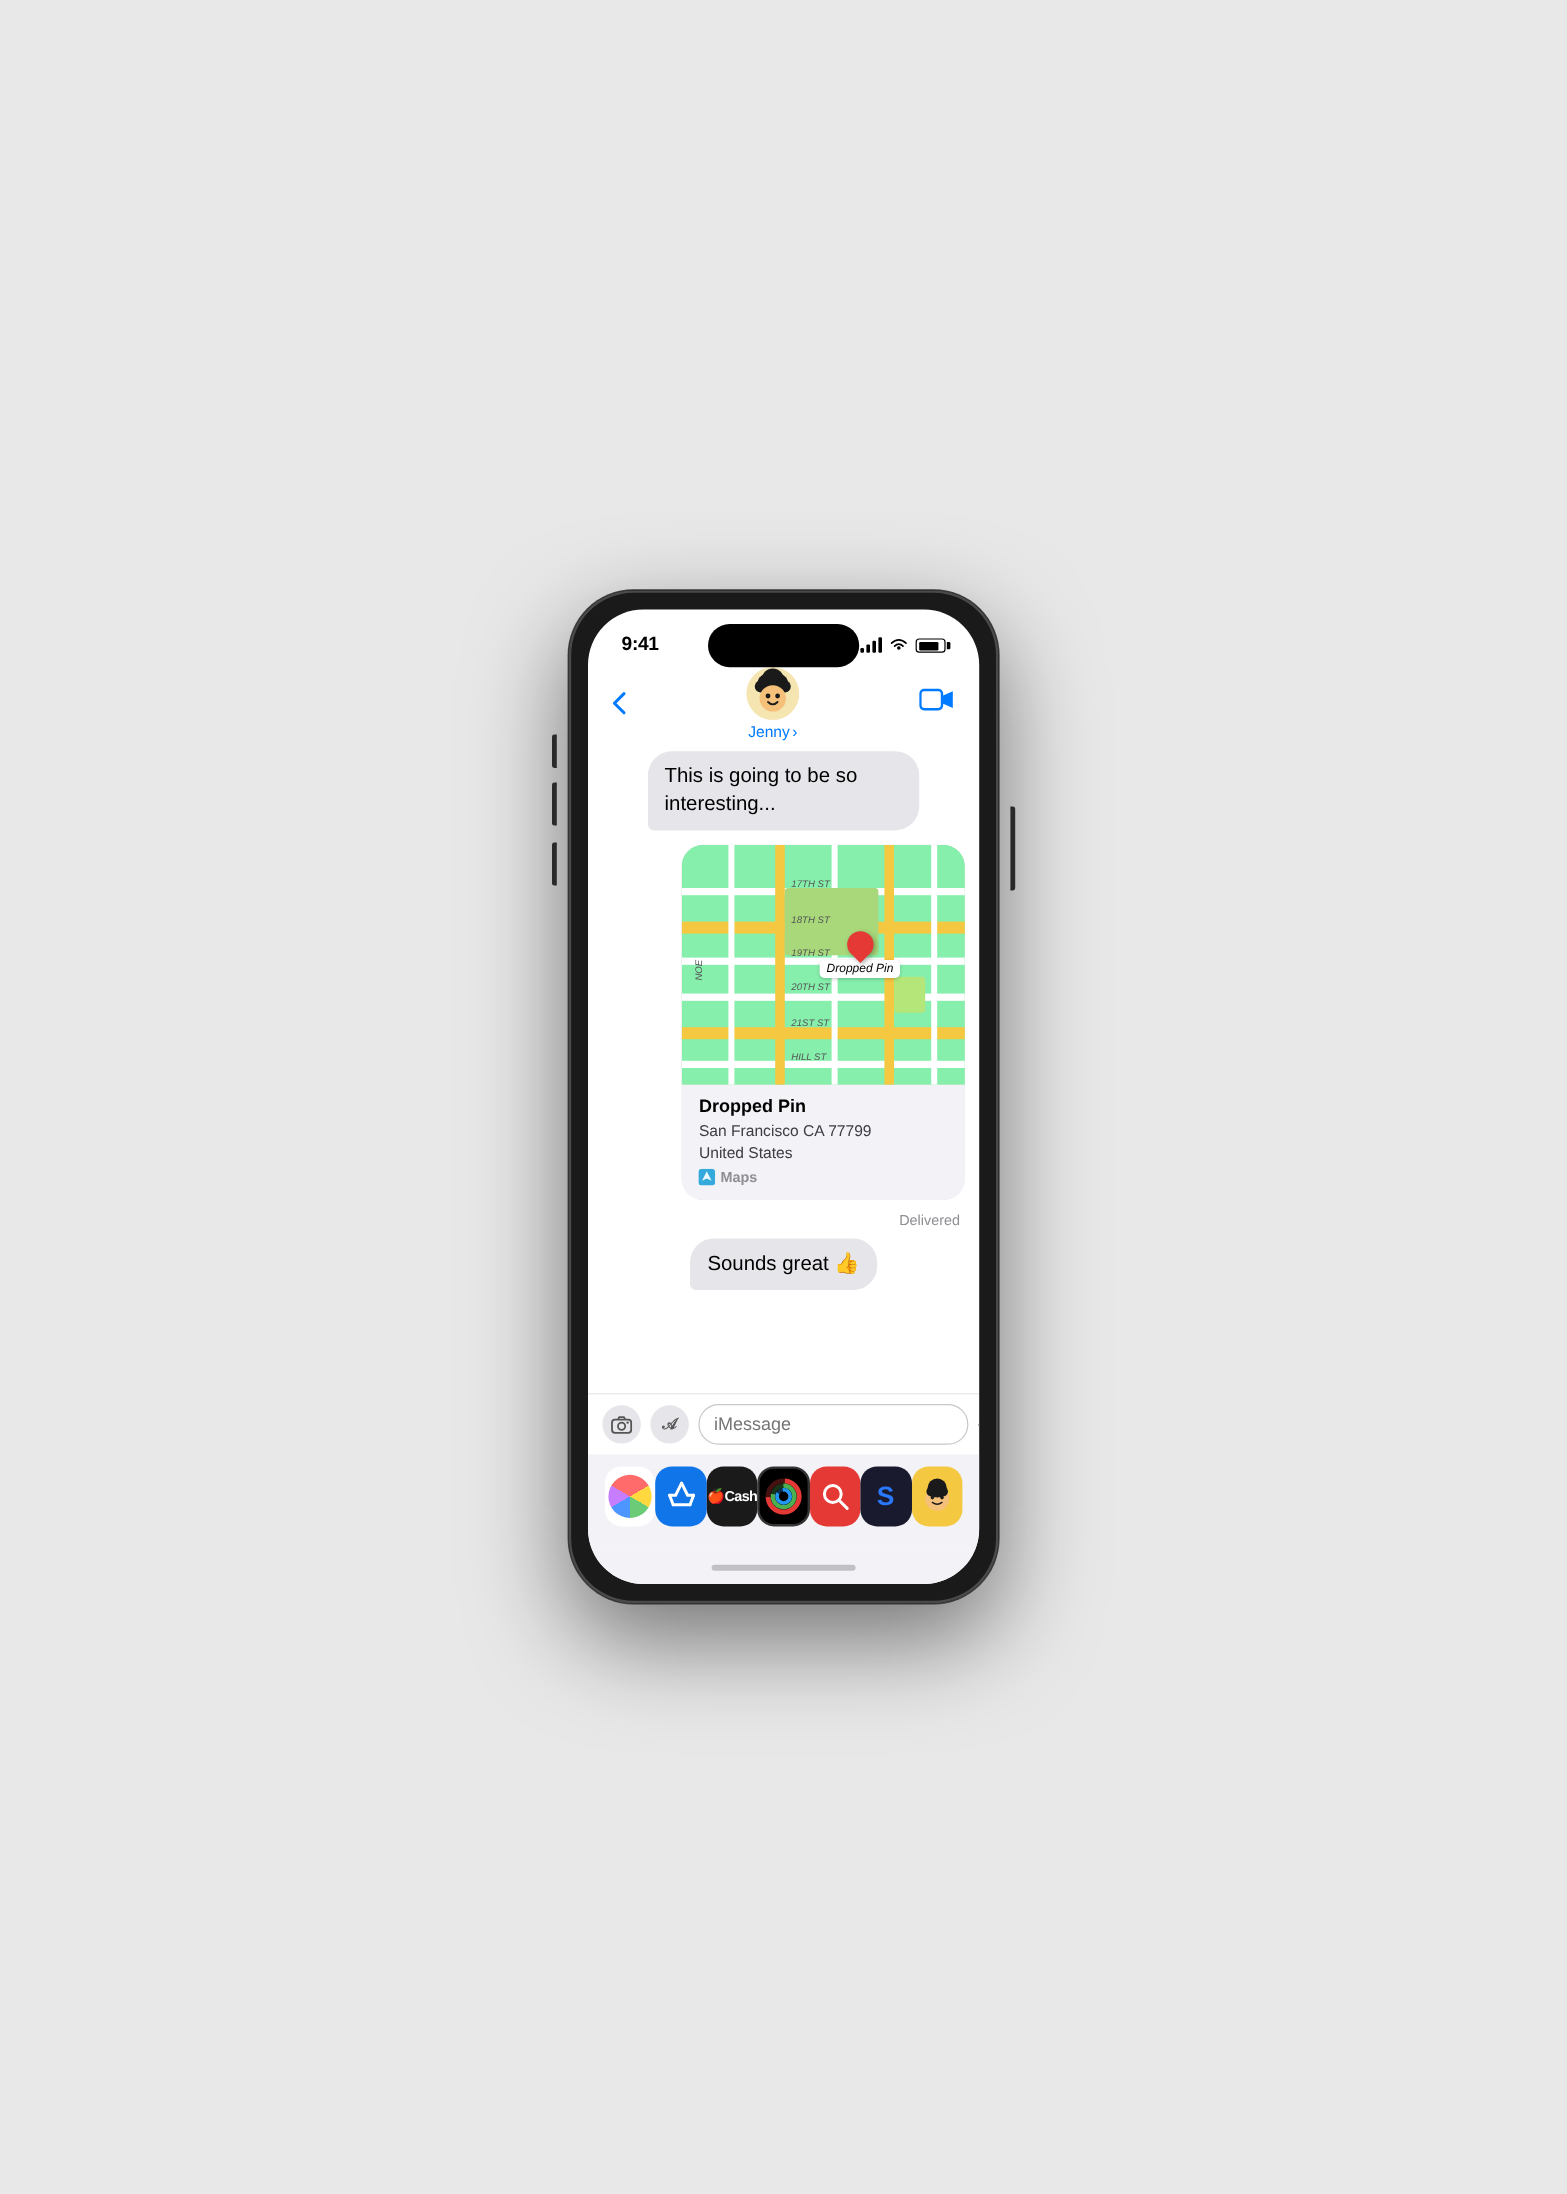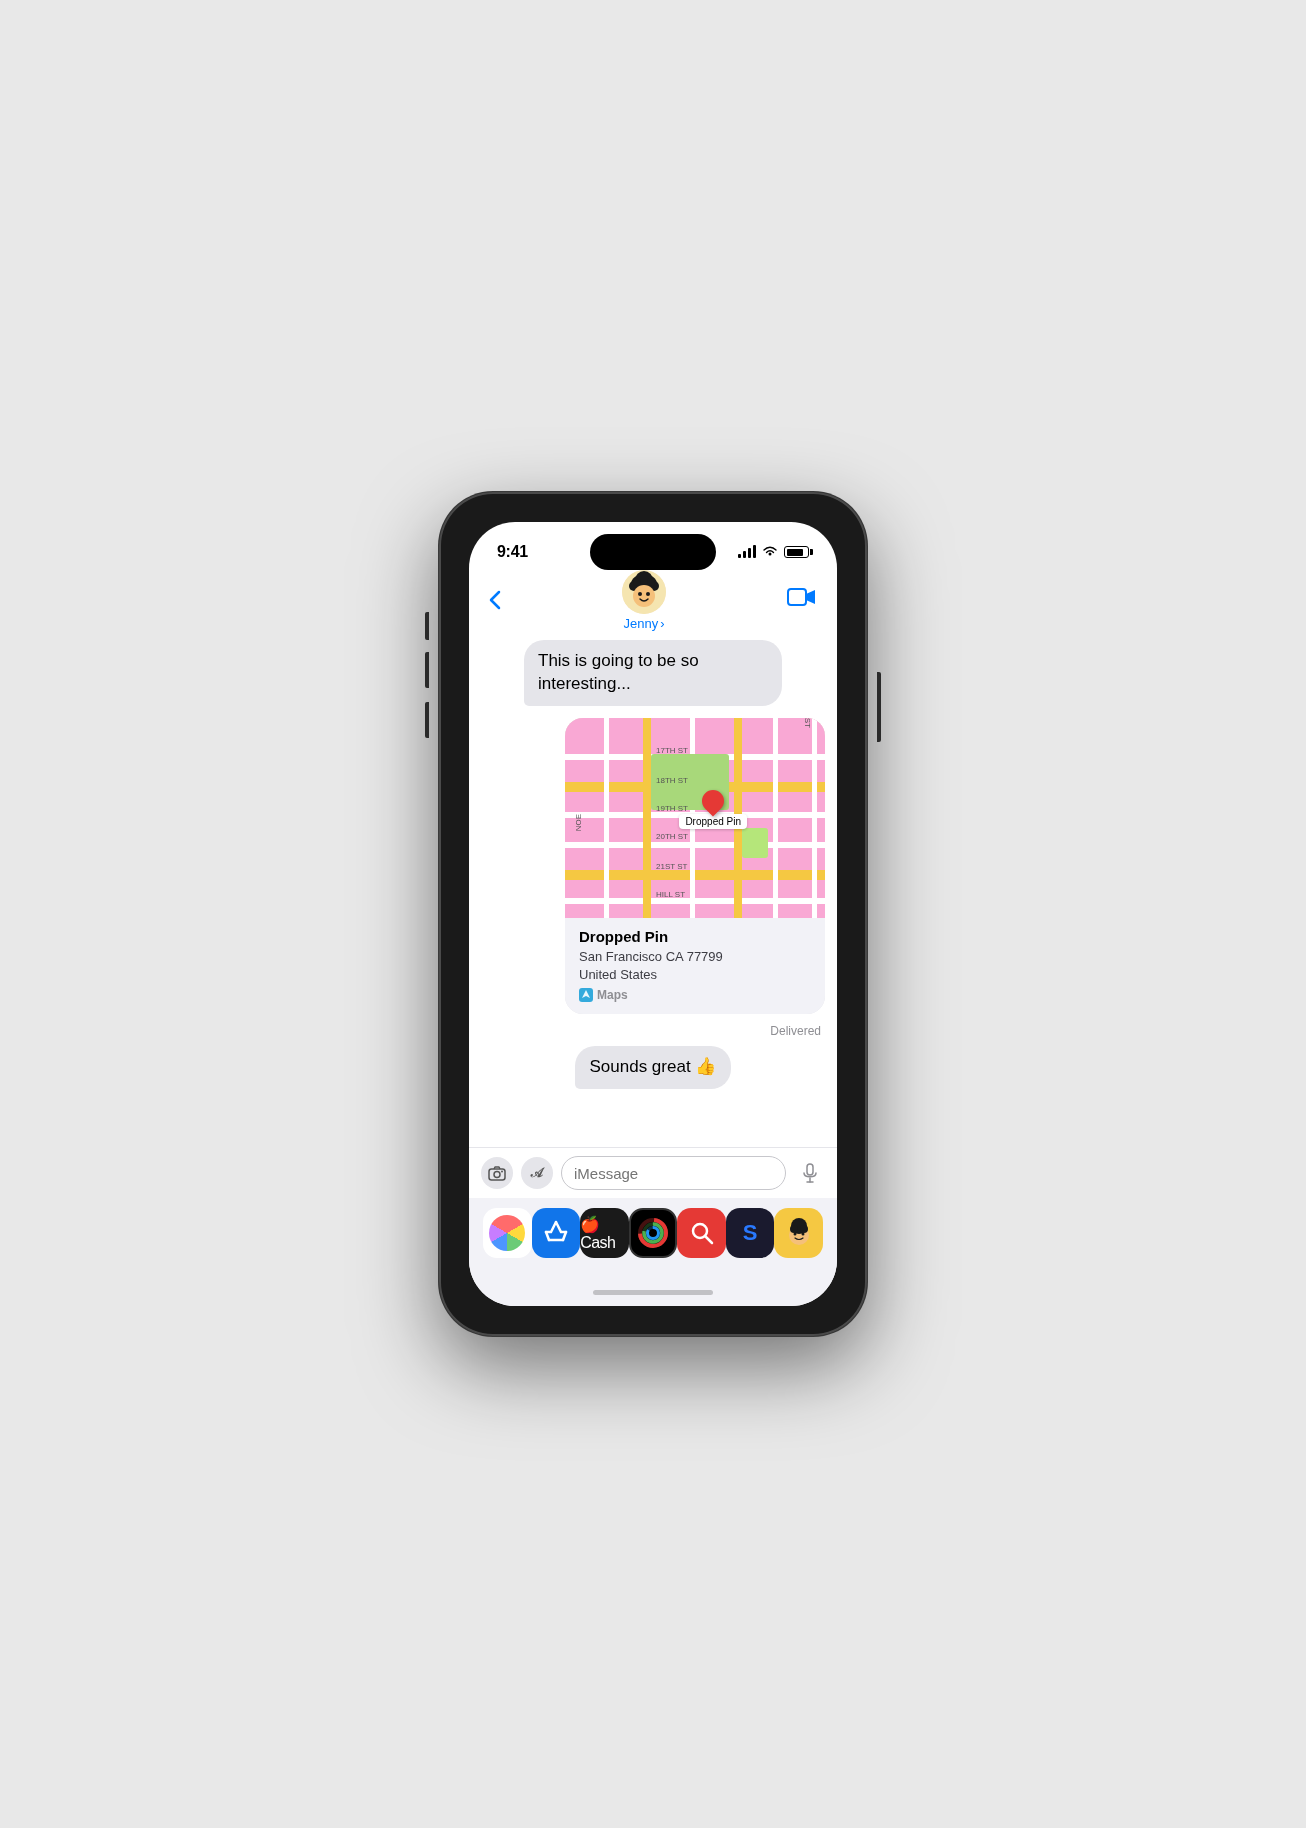--- a/index.html
+++ b/index.html
@@ -6,30 +6,30 @@
     body {
       background: #e8e8e8;
       display: flex;
       justify-content: center;
       align-items: center;
       min-height: 100vh;
       font-family: -apple-system, BlinkMacSystemFont, 'SF Pro Text', 'Helvetica Neue', sans-serif;
     }
 
     .phone-outer {
-      width: 428px;
+      width: 358px;
       height: 844px;
       background: #1a1a1a;
       border-radius: 54px;
       position: relative;
       box-shadow: 
         0 0 0 1px #3a3a3a,
         0 30px 80px rgba(0,0,0,0.5),
         inset 0 0 0 2px #4a4a4a;
-      padding: 30px;
+      padding: 16px;
     }
 
     .phone-inner {
       width: 100%;
       height: 100%;
       background: #fff;
       border-radius: 46px;
       overflow: hidden;
       position: relative;
       display: flex;
@@ -271,21 +271,22 @@
       background: #e8e4d8;
       position: relative;
       overflow: hidden;
     }
 
     
     .map-bg {
       width: 100%;
       height: 100%;
       position: relative;
-      background: #f9a8d4;
+      background: #86efac;
+      font-style: italic;
     }
 
     
     .street-h {
       position: absolute;
       left: 0;
       right: 0;
       height: 6px;
       background: #fff;
     }
@@ -690,21 +691,21 @@
         <svg width="30" height="30" viewBox="0 0 30 30">
           <path d="M15 4 L10 14 L5 14" stroke="#fff" stroke-width="2.5" fill="none" stroke-linecap="round"></path>
           <path d="M15 4 L20 14 L25 14" stroke="#fff" stroke-width="2.5" fill="none" stroke-linecap="round"></path>
           <path d="M8 22 L15 22 L22 22" stroke="#fff" stroke-width="2.5" fill="none" stroke-linecap="round"></path>
           <path d="M5 14 L8 22" stroke="#fff" stroke-width="2.5" fill="none" stroke-linecap="round"></path>
           <path d="M25 14 L22 22" stroke="#fff" stroke-width="2.5" fill="none" stroke-linecap="round"></path>
         </svg>
       </div>
 
       <div class="app-icon app-icon-cash" style="flex-direction:column;gap:0;">
-        <span style="font-size:16px;color:#fff;font-weight:400;letter-spacing:-0.5px;">🍎Cash</span>
+        <span style="font-size:12px;color:#fff;font-weight:700;letter-spacing:-0.5px;">🍎Cash</span>
       </div>
 
       <div class="app-icon app-icon-fitness" style="background:#000;border:2px solid #333;">
 
         <svg width="34" height="34" viewBox="0 0 34 34">
           <circle cx="17" cy="17" r="13" fill="none" stroke="#e53935" stroke-width="4" opacity="0.3"></circle>
           <circle cx="17" cy="17" r="13" fill="none" stroke="#e53935" stroke-width="4" stroke-dasharray="60 22" stroke-dashoffset="20"></circle>
           <circle cx="17" cy="17" r="9" fill="none" stroke="#4caf50" stroke-width="3.5" opacity="0.3"></circle>
           <circle cx="17" cy="17" r="9" fill="none" stroke="#4caf50" stroke-width="3.5" stroke-dasharray="45 12" stroke-dashoffset="15"></circle>
           <circle cx="17" cy="17" r="5.5" fill="none" stroke="#2196f3" stroke-width="3" opacity="0.3"></circle>

